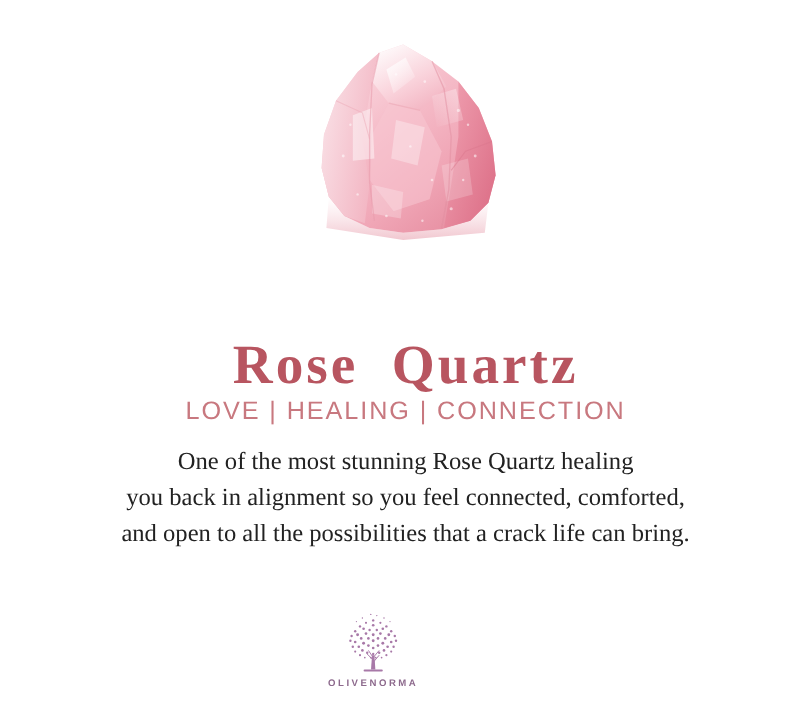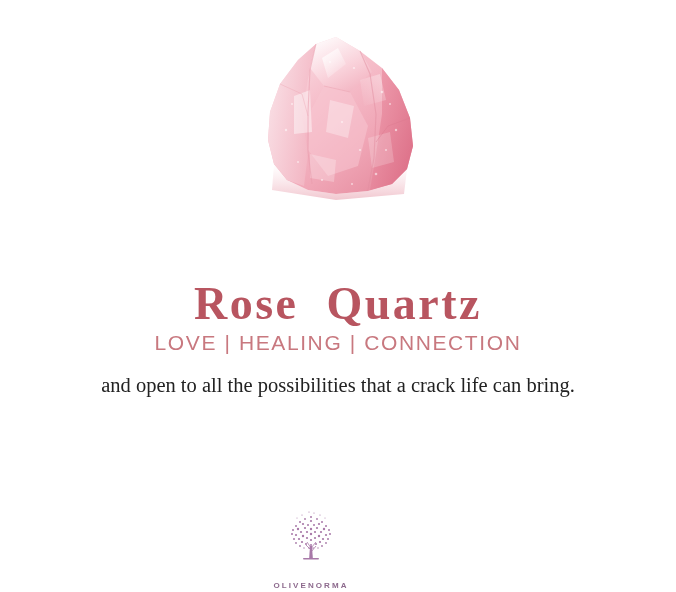--- a/index.html
+++ b/index.html
@@ -106,21 +106,21 @@
     flex-direction: column;
     align-items: center;
     transform: translateX(-27px);
   }
   .tree-svg {
     display: block;
     width: 52px;
     height: 56px;
   }
   .logo-text {
-    margin-top: 17px;
+    margin-top: 1px;
     font-family: "Liberation Sans", sans-serif;
     font-size: 8px;
     font-weight: 700;
     letter-spacing: 2.1px;
     color: #8d6a8d;
     white-space: pre;
   }
 </style>
 </head>
 <body>
@@ -205,20 +205,22 @@
           <circle cx="96" cy="116" r="1.1"></circle>
       </g>
     </svg>
   </div>
 
   <h1 class="title">Rose  Quartz</h1>
 
   <div class="subtitle">LOVE | HEALING | CONNECTION</div>
 
   <div class="body-copy">
+    <span class="body-line">One of the most stunning Rose Quartz healing</span>
+    <span class="body-line">you back in alignment so you feel connected, comforted,</span>
     <span class="body-line">and open to all the possibilities that a crack life can bring.</span>
   </div>
 
   <div class="logo">
     <div class="logo-inner">
       <svg class="tree-svg" viewBox="0 0 52 56" aria-hidden="true">
         <g fill="#a879a8">
           <circle cx="26" cy="9" r="1"></circle>
             <circle cx="20" cy="11" r="0.9"></circle>
             <circle cx="32" cy="11" r="0.9"></circle>

